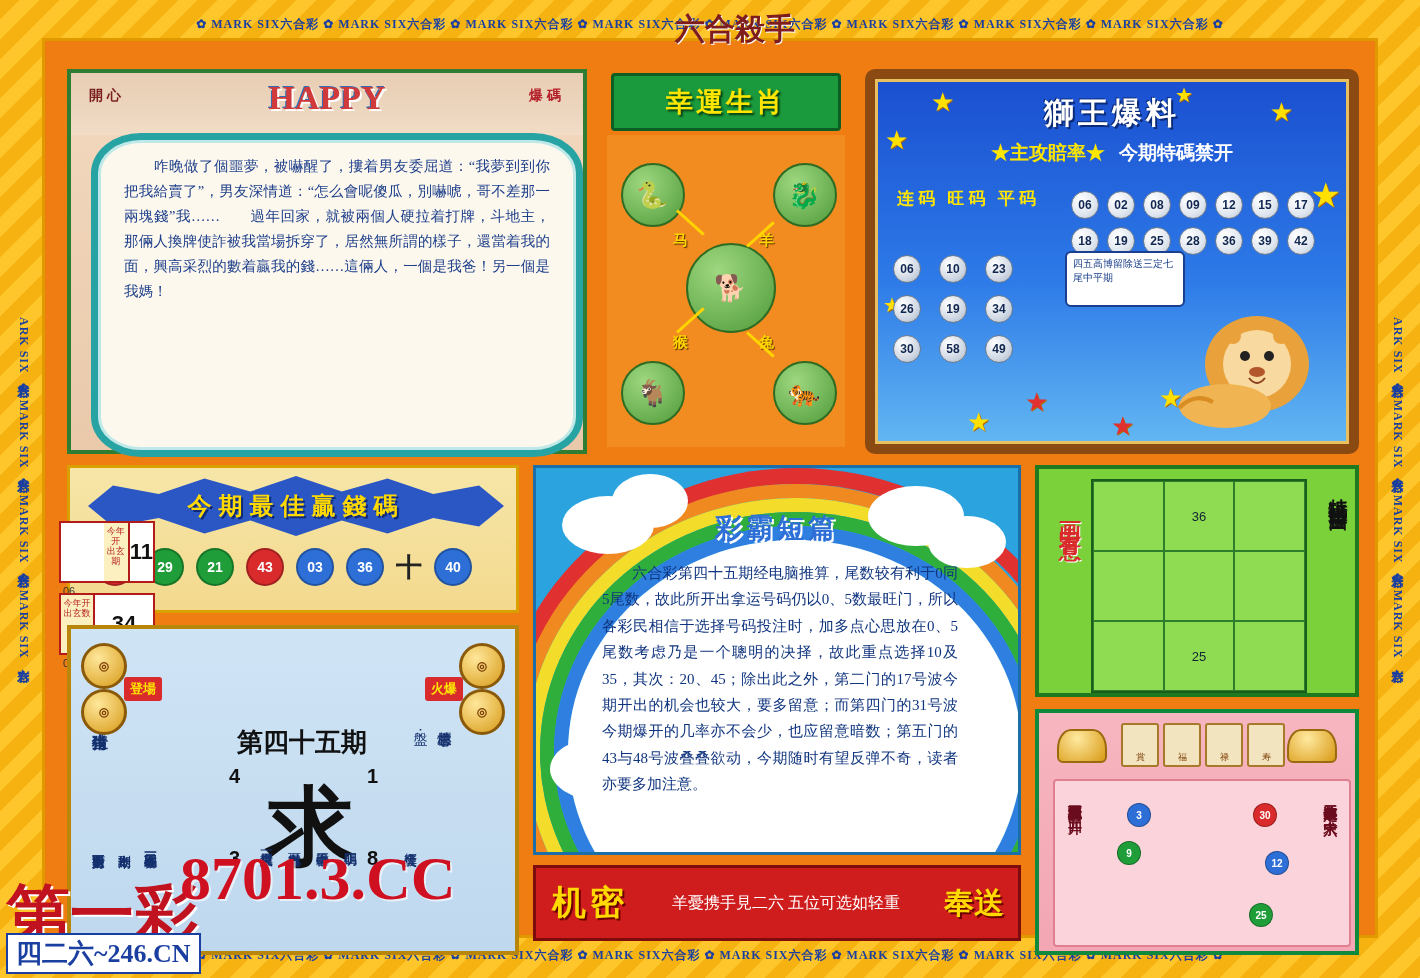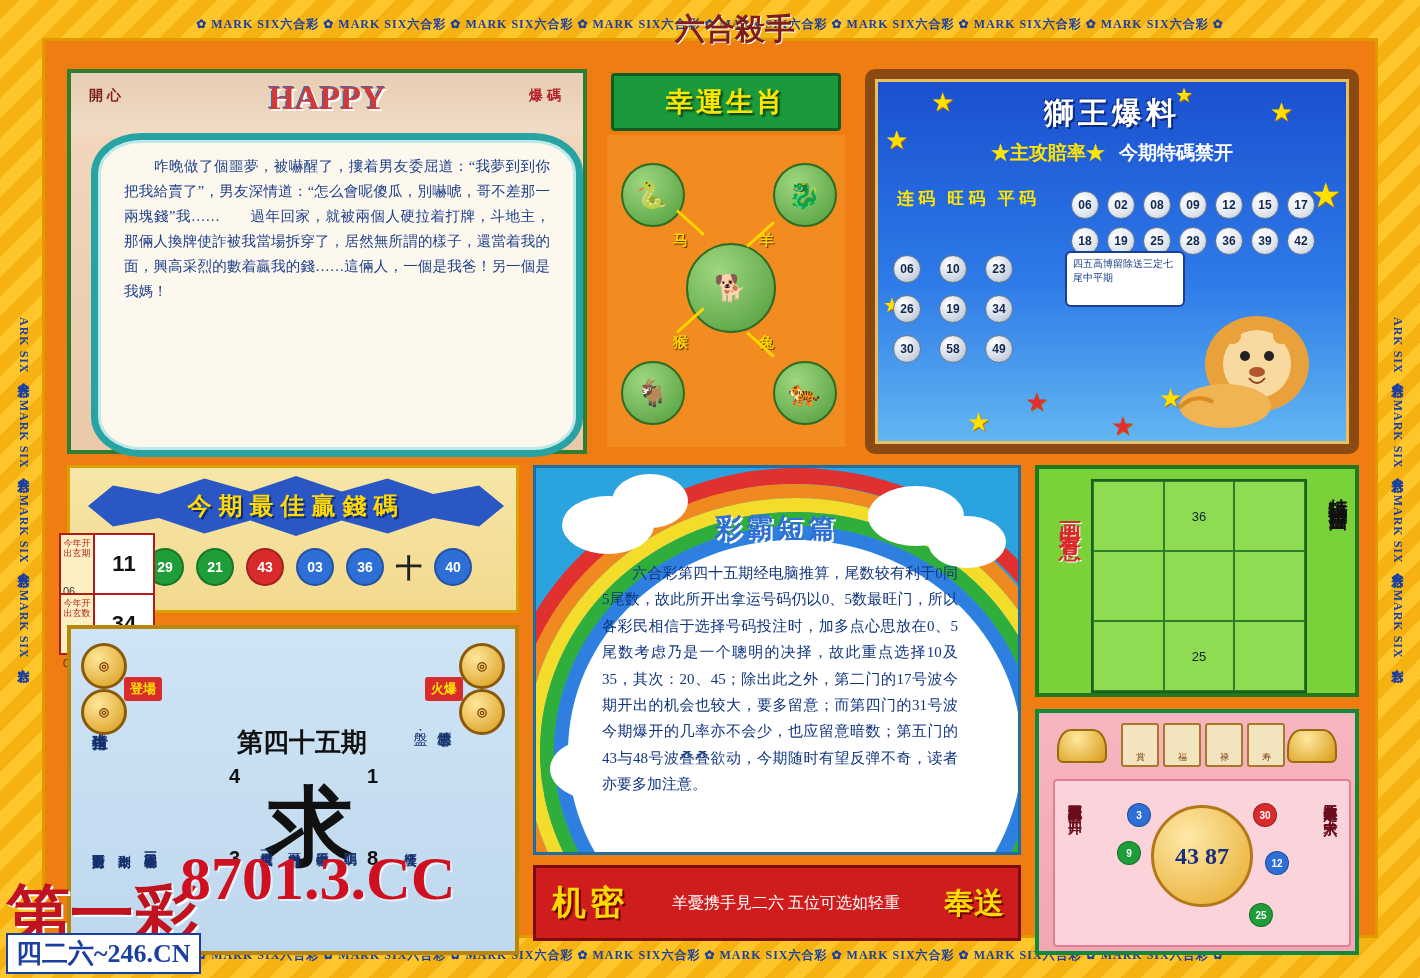--- a/index.html
+++ b/index.html
@@ -176,21 +176,21 @@
   #best .starburst{
     position:absolute;left:18px;top:8px;width:416px;height:60px;
     background:#2b57c4;
     clip-path:polygon(0% 50%,6% 16%,17% 30%,28% 4%,39% 26%,50% 0%,61% 26%,72% 4%,83% 30%,94% 16%,100% 50%,94% 84%,83% 70%,72% 96%,61% 74%,50% 100%,39% 74%,28% 96%,17% 70%,6% 84%);
     display:flex;align-items:center;justify-content:center;
   }
   #best .starburst span{
     color:#ffd900;font-size:24px;font-weight:bold;letter-spacing:7px;
     font-family:Liberation Sans, sans-serif;text-shadow:2px 2px 0 #0f2a78;
   }
-  #best .numrow{position:absolute;left:26px;top:80px;display:flex;align-items:flex-end;gap:12px;}
+  #best .numrow{position:absolute;left:26px;top:80px;display:flex;align-items:center;gap:12px;}
   .cball{
     width:34px;height:34px;border-radius:50%;display:flex;align-items:center;justify-content:center;
     color:#fff;font-size:14px;font-weight:bold;border:2px solid rgba(0,0,0,.25);
   }
   #best .plus{font-size:26px;font-weight:bold;color:#222;}
 
   
   #mini{
     position:absolute;left:22px;top:424px;width:0;height:0;
   }
@@ -509,21 +509,21 @@
         <div class="cball" style="background:#1f9d38">21</div>
         <div class="cball" style="background:#d92b2b">43</div>
         <div class="cball" style="background:#2d6fd6">03</div>
         <div class="cball" style="background:#2d6fd6">36</div>
         <div class="plus">十</div>
         <div class="cball" style="background:#2d6fd6">40</div>
       </div>
     </div>
 
     <div id="mini">
-      <div class="minibox" style="left:-8px;top:68px;">
+      <div class="minibox" style="left:-8px;top:56px;padding-left:43px;">
         <div class="lab">今年开
 出玄期</div>
         <div class="val">11</div>
       </div>
       <div class="minisub" style="left:-4px;top:120px;">06</div>
       <div class="minibox" style="left:-8px;top:128px;">
         <div class="lab">今年开
 出玄数</div>
         <div class="val">34</div>
       </div>
@@ -610,22 +610,20 @@
       <div class="scroll" style="left:82px;top:10px;">賞</div>
       <div class="scroll" style="left:124px;top:10px;">福</div>
       <div class="scroll" style="left:166px;top:10px;">禄</div>
       <div class="scroll" style="left:208px;top:10px;">寿</div>
 
       <div class="inner">
         <div class="vleft">提防三五可穩胆
 四一开</div>
         <div class="vright">数定三二连奖出
 六中求</div>
-        <div class="disc">43
-87</div>
         <div class="gball" style="left:72px;top:22px;background:#2d6fd6;">3</div>
         <div class="gball" style="left:62px;top:60px;background:#1f9d38;">9</div>
         <div class="gball" style="right:72px;top:22px;background:#d92b2b;">30</div>
         <div class="gball" style="right:60px;top:70px;background:#2d6fd6;">12</div>
         <div class="gball" style="right:76px;bottom:18px;background:#1f9d38;">25</div>
       </div>
     </div>
 
   </div>
 

